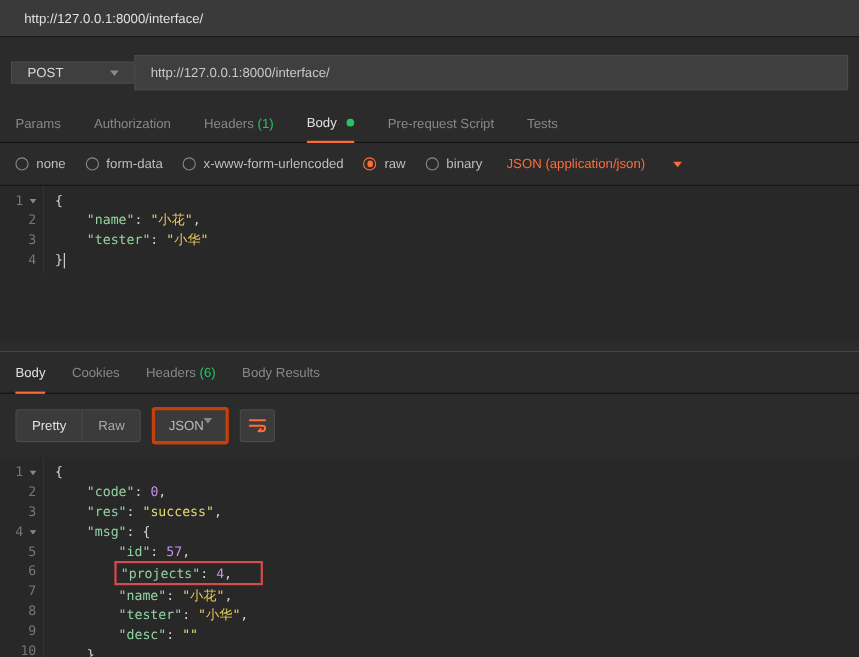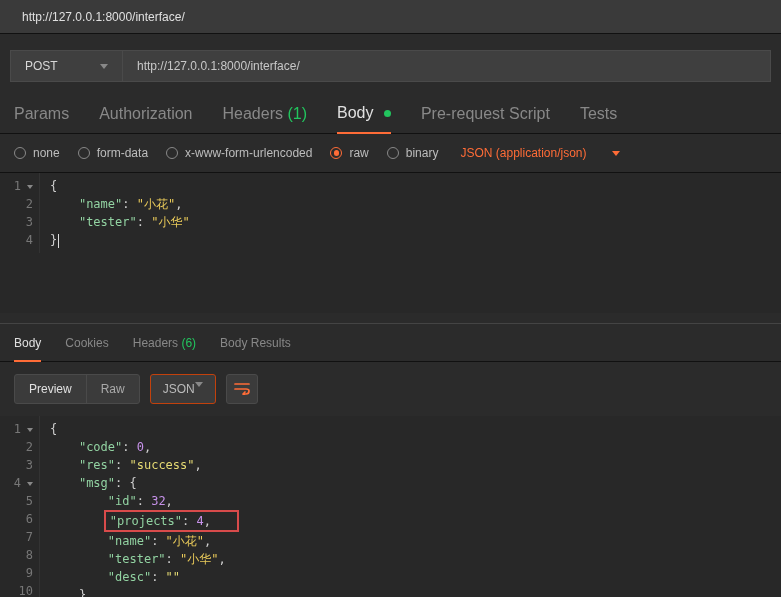--- a/index.html
+++ b/index.html
@@ -1,24 +1,24 @@
 <!DOCTYPE html>
 <html><head>
 <meta charset="utf-8">
 <style>
 * { margin: 0; padding: 0; box-sizing: border-box; }
 body { background: #2b2b2b; font-family: -apple-system, BlinkMacSystemFont, "Segoe UI", Arial, sans-serif; font-size: 12px; color: #a0a0a0; width: 781px; height: 597px; overflow: hidden; }
 .tab-bar { display: flex; align-items: center; height: 34px; padding: 0 10px; border-bottom: 1px solid #111; background: #3a3a3a; }
 .tab { padding: 8px 12px; color: #e0e0e0; font-size: 12px; }
 .method-row { display: flex; align-items: center; gap: 0; padding: 16px 10px 8px 10px; background: #2b2b2b; }
-.method-box { display:flex; align-items:center; flex:0 0 112px; height:32px; background:#3f3f3f; border:1px solid #4a4a4a; border-right:none; padding:0 14px; justify-content:space-between; color:#d8d8d8; }
+.method-box { display:flex; align-items:center; flex:0 0 112px; height:20px; background:#3f3f3f; border:1px solid #4a4a4a; border-right:none; padding:0 14px; justify-content:space-between; color:#d8d8d8; }
 .url-box { flex:1; height:32px; background:#3f3f3f; border:1px solid #4a4a4a; display:flex; align-items:center; padding:0 14px; color:#c8c8c8; }
 .chevron { width:0; height:0; border-left:4px solid transparent; border-right:4px solid transparent; border-top:5px solid #888; }
 .req-tabs { display:flex; gap:30px; padding: 14px 14px 0 14px; border-bottom:1px solid #111; align-items:flex-end; }
-.req-tab { padding-bottom:10px; color:#888; font-size:16px; cursor:pointer; }
+.req-tab { padding-bottom:10px; color:#888; font-size:12px; cursor:pointer; }
 .req-tab.active { color:#e0e0e0; border-bottom:2px solid #ff6c37; margin-bottom:-1px; }
 .req-tab .count-green { color:#22c55e; }
 .dot-green { display:inline-block; width:7px; height:7px; border-radius:50%; background:#22c55e; margin-left:6px; vertical-align:middle; }
 .body-types { display:flex; align-items:flex-start; gap:18px; padding: 12px 14px; border-bottom:1px solid #111; }
 .radio-wrap { display:flex; align-items:center; gap:7px; color:#bdbdbd; cursor:pointer; }
 .radio { width:12px; height:12px; border-radius:50%; border:1.8px solid #888; display:inline-block; background:transparent; position:relative; }
 .radio.checked { border-color:#ff6c37; }
 .radio.checked::after { content:""; position:absolute; inset:2.2px; border-radius:50%; background:#ff6c37; }
 .ct-select { color:#ff6c37; display:flex; align-items:center; gap:25px; cursor:pointer; margin-left:4px; }
 .editor { background:#282828; font-family: Consolas, Menlo, monospace; font-size:12px; line-height:18px; position:relative; }
@@ -36,21 +36,21 @@
 .upper-editor { height:140px; }
 .resp-header { display:flex; gap:24px; padding: 0 14px; border-top:1px solid #444; border-bottom:1px solid #111; background:#2b2b2b; margin-top:10px; }
 .resp-tab { padding:12px 0 10px 0; color:#888; cursor:pointer; }
 .resp-tab.active { color:#e0e0e0; border-bottom:2px solid #ff6c37; margin-bottom:-1px; }
 .resp-tab .count-green { color:#22c55e; }
 .view-bar { display:flex; align-items:center; gap:10px; padding:12px 14px; }
 .btn-group { display:flex; background:#3b3b3b; border:1px solid #4a4a4a; border-radius:3px; overflow:hidden; }
 .btn-group .btn { padding:7px 14px; color:#aaa; cursor:pointer; }
 .btn-group .btn + .btn { border-left:1px solid #4a4a4a; }
 .btn-group .btn.active { color:#e0e0e0; }
-.json-dd { display:flex; background:#3b3b3b; border:1px solid #c2410c; border-radius:3px; padding:7px 12px; color:#bbb; cursor:pointer; }
+.json-dd { display:flex; background:#3b3b3b; border:3px solid #c2410c; border-radius:3px; padding:7px 12px; color:#bbb; cursor:pointer; }
 .wrap-btn { width:32px; height:30px; display:flex; align-items:center; justify-content:center; border:1px solid #4a4a4a; background:#3b3b3b; border-radius:3px; color:#ff6c37; cursor:pointer; }
 .highlight-box { display:inline-block; border:2px solid #d84b4b; padding:0 26px 0 4px; margin-left:-4px; }
 .lower-editor { height:210px; }
 </style>
 </head>
 <body>
 
 <div class="tab-bar">
   <div class="tab">http://127.0.0.1:8000/interface/</div>
 </div>
@@ -129,21 +129,21 @@
   <div class="resp-tab">Cookies</div>
   <div class="resp-tab">
     <span>Headers</span>
     <span class="count-green">(6)</span>
   </div>
   <div class="resp-tab">Body Results</div>
 </div>
 
 <div class="view-bar">
   <div class="btn-group">
-    <div class="btn active">Preview</div>
+    <div class="btn active">Pretty</div>
     <div class="btn">Raw</div>
   </div>
   <div class="json-dd">
     <span>JSON</span>
     <span class="chevron"></span>
   </div>
   <div class="wrap-btn">
     <svg width="16" height="12" viewBox="0 0 16 12">
       <path d="M1 1 H15 M1 6 H12 Q15 6 15 8 Q15 11 12 11 H9 M9 11 L11 9 M9 11 L11 13" stroke="#ff6c37" stroke-width="1.7" fill="none" stroke-linecap="round"></path>
     </svg>
@@ -163,21 +163,21 @@
       <div>8</div>
       <div>9</div>
       <div>10</div>
       <div>11</div>
     </div>
     <div class="code">
       <div class="line"><span class="brace">{</span></div>
       <div class="line">    <span class="key">"code"</span>: <span class="num">0</span>,</div>
       <div class="line">    <span class="key">"res"</span>: <span class="str">"success"</span>,</div>
       <div class="line">    <span class="key">"msg"</span>: <span class="brace">{</span></div>
-      <div class="line">        <span class="key">"id"</span>: <span class="num">32</span>,</div>
+      <div class="line">        <span class="key">"id"</span>: <span class="num">57</span>,</div>
       <div class="line">        <span class="highlight-box"><span class="key">"projects"</span>: <span class="num">4</span>,</span></div>
       <div class="line">        <span class="key">"name"</span>: <span class="str-cjk">"小花"</span>,</div>
       <div class="line">        <span class="key">"tester"</span>: <span class="str-cjk">"小华"</span>,</div>
       <div class="line">        <span class="key">"desc"</span>: <span class="str">""</span></div>
       <div class="line">    <span class="brace">}</span></div>
 
     </div>
   </div>
 </div>
 

